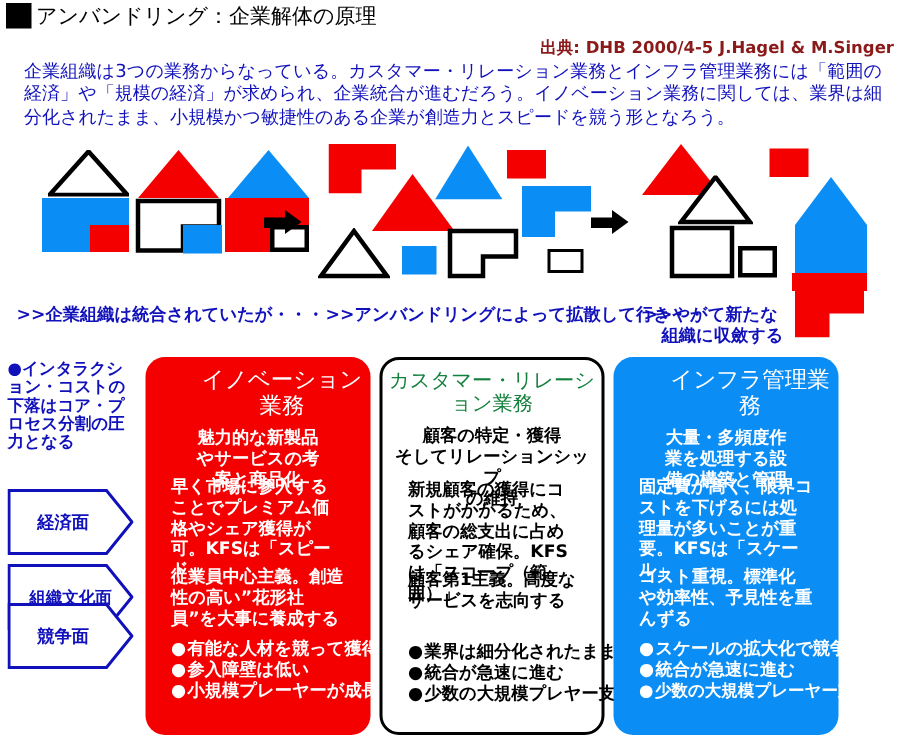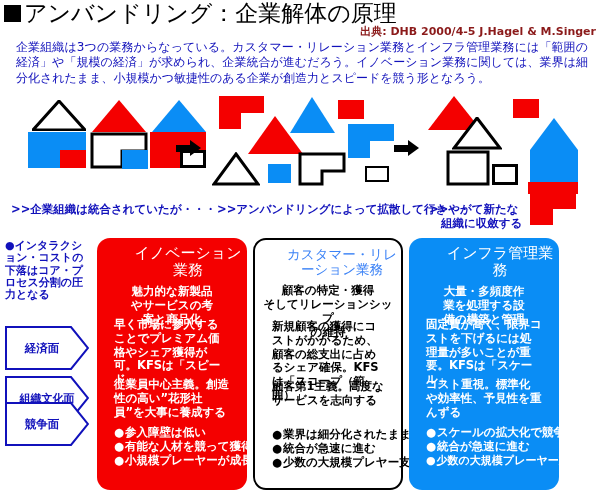--- a/index.html
+++ b/index.html
@@ -7,21 +7,21 @@
     width:600px;height:494px;
     background:#ffffff;
     font-family:"DejaVu Sans","Liberation Sans",sans-serif;
     position:relative;overflow:hidden;
   }
   .page{position:absolute;left:0;top:0;width:600px;height:494px;}
 
   
   .title-row{position:absolute;left:4px;top:2px;display:flex;align-items:center;}
   .title-bullet{width:17px;height:17px;background:#000;margin-right:3px;}
-  .title-text{font-size:23px;color:#000;line-height:1;letter-spacing:0px;white-space:nowrap;}
+  .title-text{font-size:14px;color:#000;line-height:1;letter-spacing:0px;white-space:nowrap;}
 
   .citation{position:absolute;right:4px;top:24px;font-size:11px;font-weight:bold;
     color:#8b1a1a;white-space:nowrap;letter-spacing:0px;}
 
   
   .intro{position:absolute;left:16px;top:40px;width:572px;
     font-size:12px;font-weight:normal;color:#1111bb;line-height:1.28;
     text-align:justify;}
 
   
@@ -51,21 +51,21 @@
 
   
   .col{position:absolute;top:238px;width:150px;height:252px;border-radius:13px;
     box-sizing:border-box;}
   .col-red{left:97px;background:#f40000;}
   .col-white{left:253px;background:#ffffff;border:2px solid #000;}
   .col-blue{left:409px;background:#0a8df5;}
 
   .col-head{text-align:center;font-size:15px;line-height:1.1;padding-top:7px;}
   .col-red .col-head,.col-blue .col-head{color:#ffffff;margin-left:32px;}
-  .col-white .col-head{color:#3b82f6;padding-left:28px;}
+  .col-white .col-head{color:#15803d;}
 
   .col-sub{text-align:center;font-size:11.5px;font-weight:bold;line-height:1.22;
     padding:6px 6px 0 6px;}
   .col-red .col-sub,.col-blue .col-sub{color:#ffffff;}
   .col-white .col-sub{color:#000000;}
 
   .cell{position:absolute;left:0;width:150px;box-sizing:border-box;
     padding:0 17px;font-size:11.5px;font-weight:bold;line-height:1.2;}
   .col-red .cell,.col-blue .cell{color:#ffffff;}
   .col-white .cell{color:#000000;}
@@ -227,22 +227,22 @@
 
   <div class="col col-red">
     <div class="col-head">イノベーション業務</div>
     <div class="col-sub" style="white-space:pre-line;">魅力的な新製品
 やサービスの考
 案と商品化</div>
     <div class="cell cell-econ">早く市場に参入することでプレミアム価格やシェア獲得が可。KFSは「スピード」</div>
     <div class="cell cell-cult">従業員中心主義。創造性の高い”花形社員”を大事に養成する</div>
     <div class="cell cell-comp">
       <ul class="bullets">
+        <li>有能な人材を競って獲得</li>
         <li>参入障壁は低い</li>
-        <li>有能な人材を競って獲得</li>
         <li>小規模プレーヤーが成長</li>
       </ul>
     </div>
   </div>
 
   <div class="col col-white">
     <div class="col-head" style="font-size:13.5px;">カスタマー・リレーション業務</div>
     <div class="col-sub" style="white-space:pre-line;">顧客の特定・獲得
 そしてリレーションシップ
 の維持</div>

